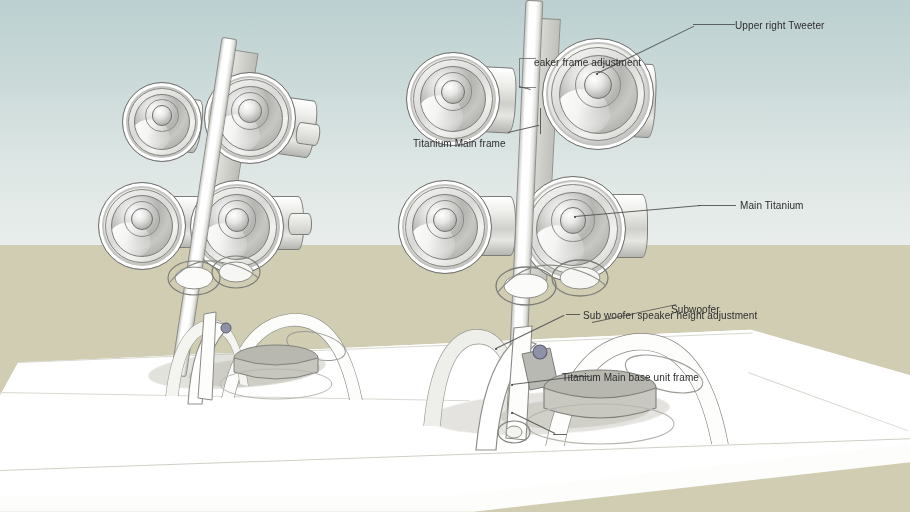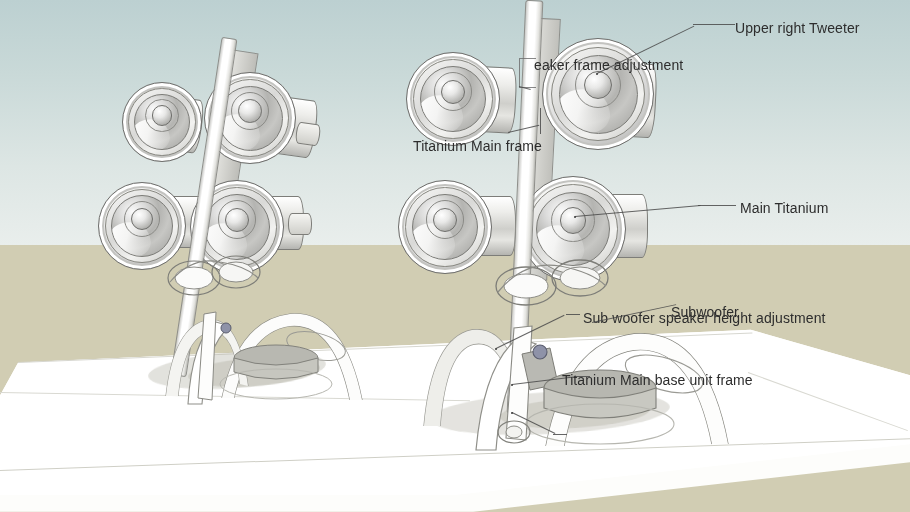--- a/index.html
+++ b/index.html
@@ -107,21 +107,21 @@
     background:linear-gradient(to bottom,#f5f5f2,#cfcfca);
     border:1px solid #7d7d79;
     border-radius:4px / 45%;
   }
   
   .arch{position:absolute;}
   .arch svg{display:block;overflow:visible;}
   
   .label{
     position:absolute;
-    font-size:14px;
+    font-size:10px;
     color:#2d2d2d;
     white-space:nowrap;
     letter-spacing:.1px;
   }
   .leader{
     position:absolute;height:1px;background:#4a4a4a;transform-origin:left center;opacity:.85;
   }
   .leaderv{
     position:absolute;width:1px;background:#4a4a4a;opacity:.85;
   }

